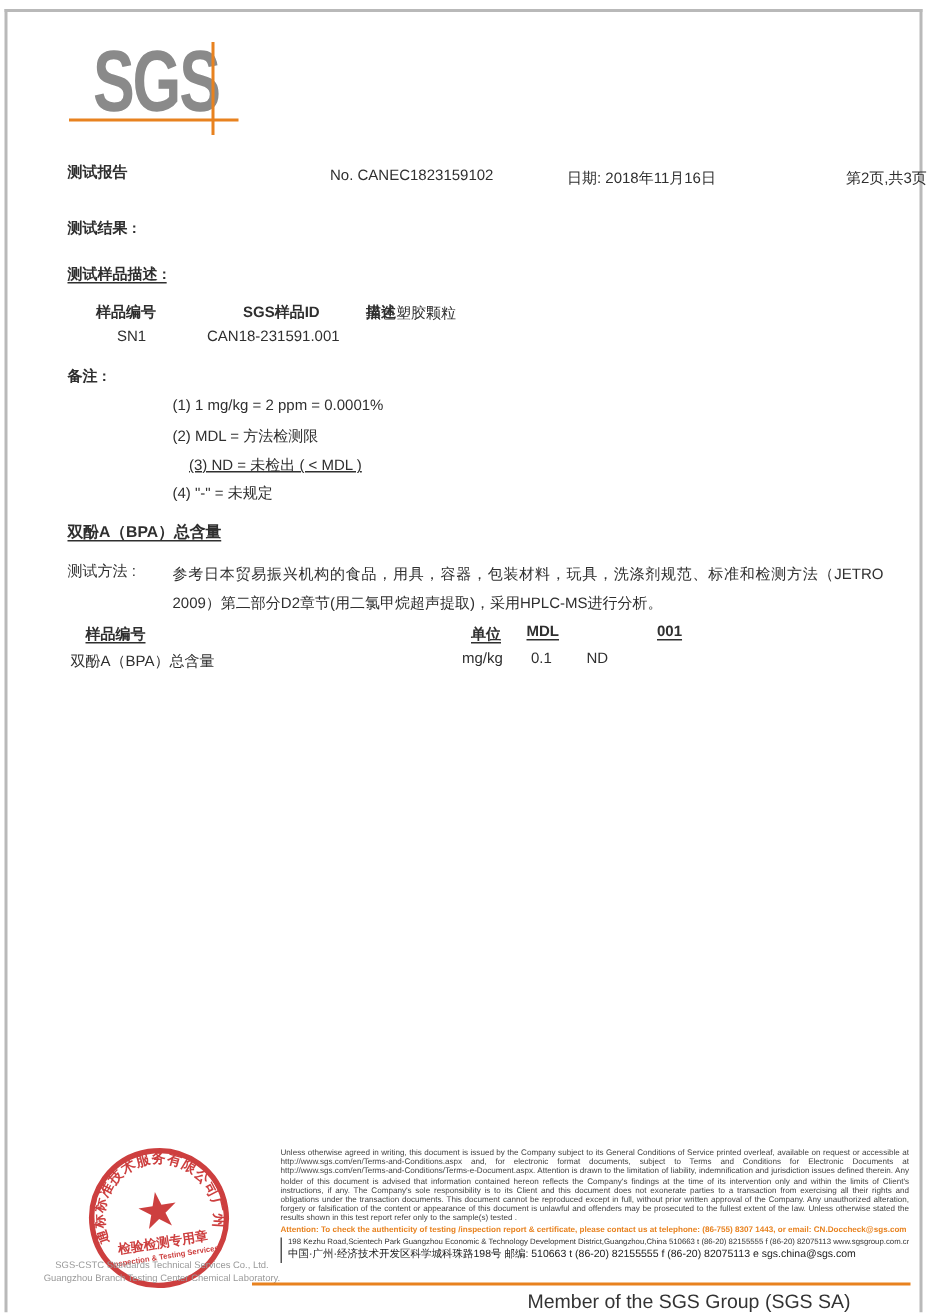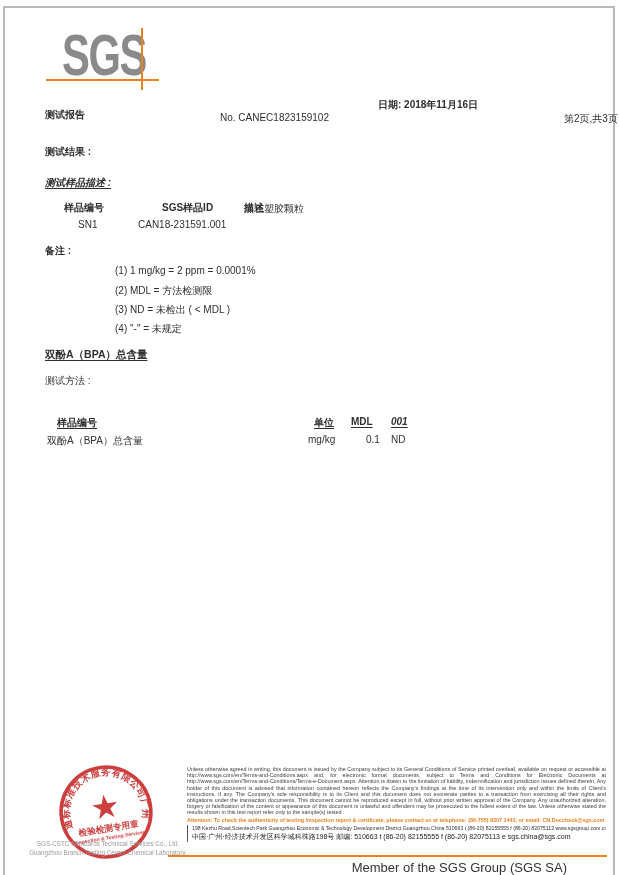--- a/index.html
+++ b/index.html
@@ -7,21 +7,21 @@
     position:relative;width:619px;height:875px;background:#ffffff;overflow:hidden;
     font-family:"Liberation Sans","DejaVu Sans",sans-serif;color:#2f2f2f;
   }
   .page-border{
     position:absolute;left:3px;top:6px;right:4px;bottom:-3px;
     border:2px solid #b9b9b9;border-bottom:none;pointer-events:none;
   }
   .abs{position:absolute;white-space:nowrap;}
   .b{font-weight:bold;}
   .ul{text-decoration:underline;text-underline-offset:2px;}
-  .it{font-style:italic;}
+  .it{margin-left:47px;}
   .fs10{font-size:10px;}
   .logo-text{
     position:absolute;left:62px;top:26px;font-size:58px;font-weight:bold;line-height:1;
     color:#8a8a8a;letter-spacing:-2px;transform:scaleX(0.72);transform-origin:left top;
   }
   .logo-hline{position:absolute;left:46px;top:79px;width:113px;height:2px;background:#e8821f;}
   .logo-vline{position:absolute;left:141px;top:28px;width:2px;height:62px;background:#e8821f;}
   .method-text{
     position:absolute;left:115px;top:374px;width:474px;font-size:10px;line-height:19px;
     white-space:normal;text-align:justify;
@@ -49,49 +49,50 @@
 
 <div class="page">
   <div class="page-border"></div>
 
   <span class="logo-text">SGS</span>
   <div class="logo-hline"></div>
   <div class="logo-vline"></div>
 
   <span class="abs b" style="left:45px;top:108px;font-size:10px;">测试报告</span>
   <span class="abs fs10" style="left:220px;top:112px;">No. CANEC1823159102</span>
-  <span class="abs fs10" style="left:378px;top:98px;font-weight:bold;">日期: 2018年11月16日</span>
+  <span class="abs fs10" style="left:378px;top:112px;">日期: 2018年11月16日</span>
   <span class="abs fs10" style="left:520px;top:112px;margin-left:44px;">第2页,共3页</span>
 
   <span class="abs fs10 b" style="left:45px;top:145px;">测试结果 :</span>
 
-  <span class="abs fs10 b ul" style="left:45px;top:176px;font-style:italic;">测试样品描述 :</span>
+  <span class="abs fs10 b ul" style="left:45px;top:176px;">测试样品描述 :</span>
   <span class="abs fs10 b" style="left:64px;top:201px;">样品编号</span>
   <span class="abs fs10 b" style="left:162px;top:201px;">SGS样品ID</span>
   <span class="abs fs10 b" style="left:244px;top:201px;">描述</span>
   <span class="abs fs10" style="left:78px;top:219px;">SN1</span>
   <span class="abs fs10" style="left:138px;top:219px;">CAN18-231591.001</span>
   <span class="abs fs10" style="left:244px;top:202px;">黑色塑胶颗粒</span>
 
   <span class="abs fs10 b" style="left:45px;top:244px;">备注 :</span>
   <span class="abs fs10" style="left:115px;top:265px;">(1) 1 mg/kg = 2 ppm = 0.0001%</span>
   <span class="abs fs10" style="left:115px;top:284px;">(2) MDL = 方法检测限</span>
-  <span class="abs fs10" style="left:115px;top:303px;">(3) ND = 未检出 ( &lt; MDL )</span>
+  <span class="abs fs10" style="left:126px;top:303px;text-decoration:underline;">(3) ND = 未检出 ( &lt; MDL )</span>
   <span class="abs fs10" style="left:115px;top:322px;">(4) "-" = 未规定</span>
 
   <span class="abs b ul" style="left:45px;top:348px;font-size:10.5px;">双酚A（BPA）总含量</span>
   <span class="abs fs10" style="left:45px;top:374px;">测试方法 :</span>
+  <div class="method-text">参考日本贸易振兴机构的食品，用具，容器，包装材料，玩具，洗涤剂规范、标准和检测方法（JETRO 2009）第二部分D2章节(用二氯甲烷超声提取)，采用HPLC-MS进行分析。</div>
 
   <span class="abs fs10 b ul" style="left:57px;top:416px;">样品编号</span>
   <span class="abs fs10 b ul" style="left:314px;top:416px;">单位</span>
   <span class="abs fs10 b ul" style="left:351px;top:416px;">MDL</span>
   <span class="abs fs10 b ul it" style="left:391px;top:416px;">001</span>
   <span class="abs fs10" style="left:47px;top:434px;">双酚A（BPA）总含量</span>
   <span class="abs fs10" style="left:308px;top:434px;">mg/kg</span>
-  <span class="abs fs10" style="left:354px;top:434px;margin-left:12px;">0.1</span>
+  <span class="abs fs10" style="left:354px;top:434px;">0.1</span>
   <span class="abs fs10" style="left:391px;top:434px;">ND</span>
 
   <svg class="stamp" viewBox="0 0 100 100">
     <circle cx="50" cy="50" r="44" fill="none" stroke="#c92f2f" stroke-width="3.5"></circle>
     <path id="stamp-arc" d="M 16.2 62.3 A 36 36 0 1 1 83.8 62.3" fill="none"></path>
     <text font-size="9.2" fill="#c92f2f" font-weight="bold" letter-spacing="0.5">
       <textPath href="#stamp-arc" startOffset="2">通标标准技术服务有限公司广州分公司</textPath>
     </text>
     <text x="50" y="56" font-size="32" text-anchor="middle" fill="#c92f2f">★</text>
     <text x="50" y="69" font-size="8.5" text-anchor="middle" fill="#c92f2f" font-weight="bold">检验检测专用章</text>

